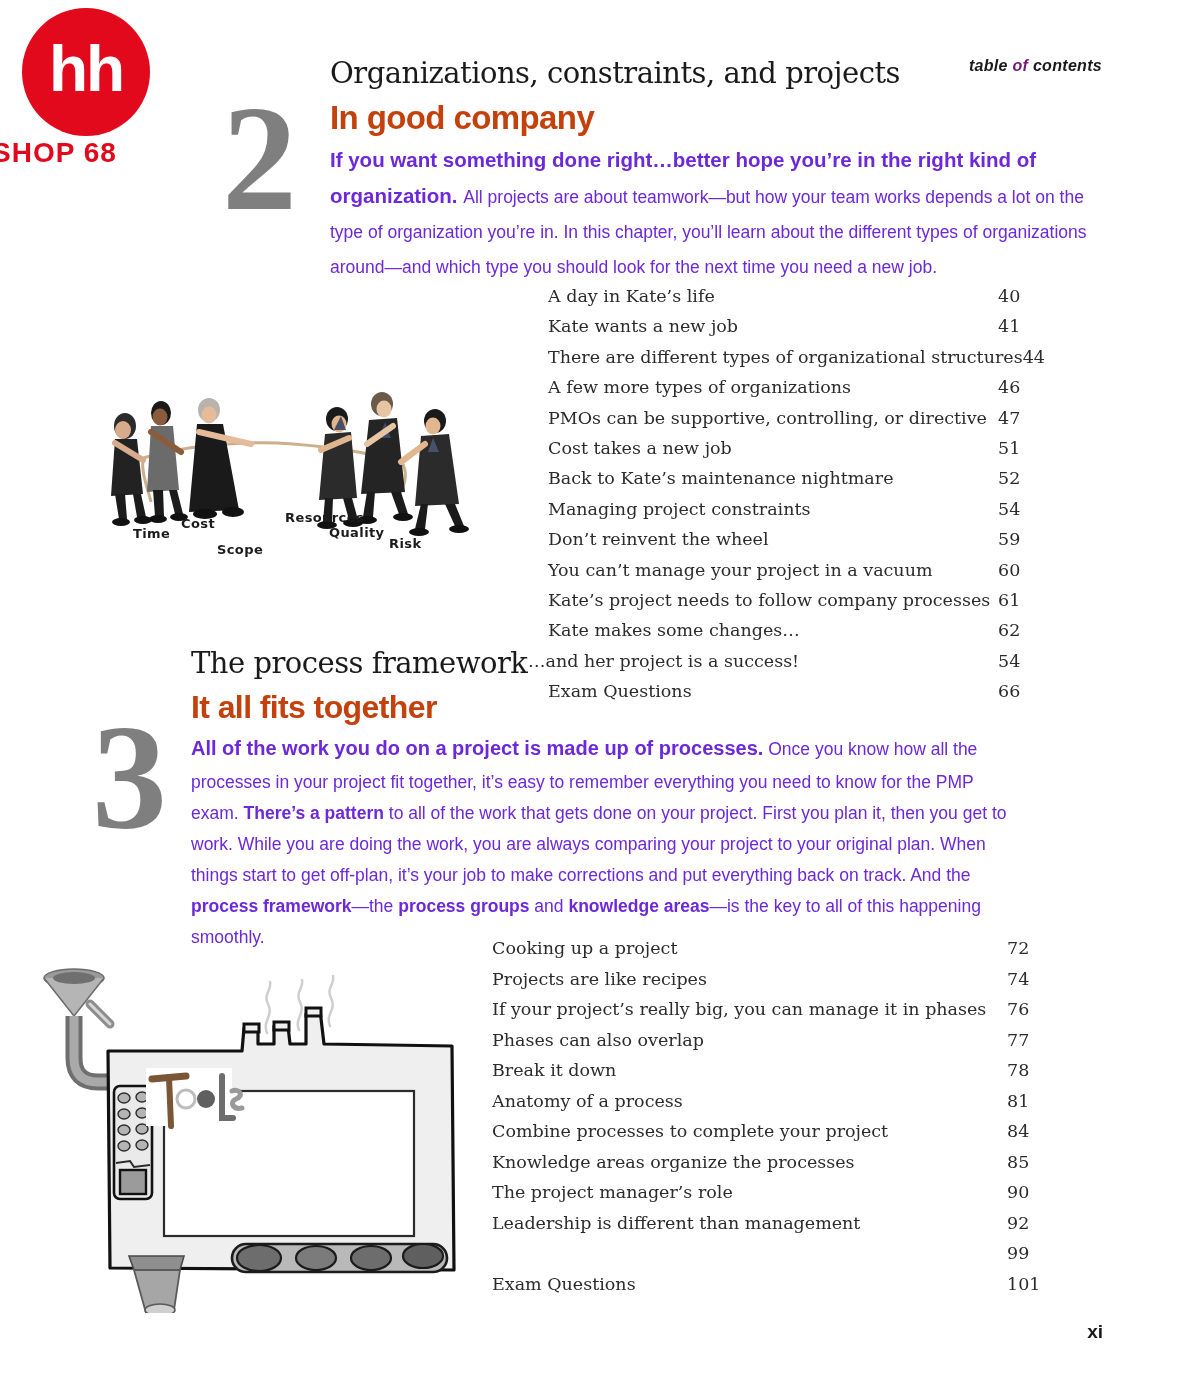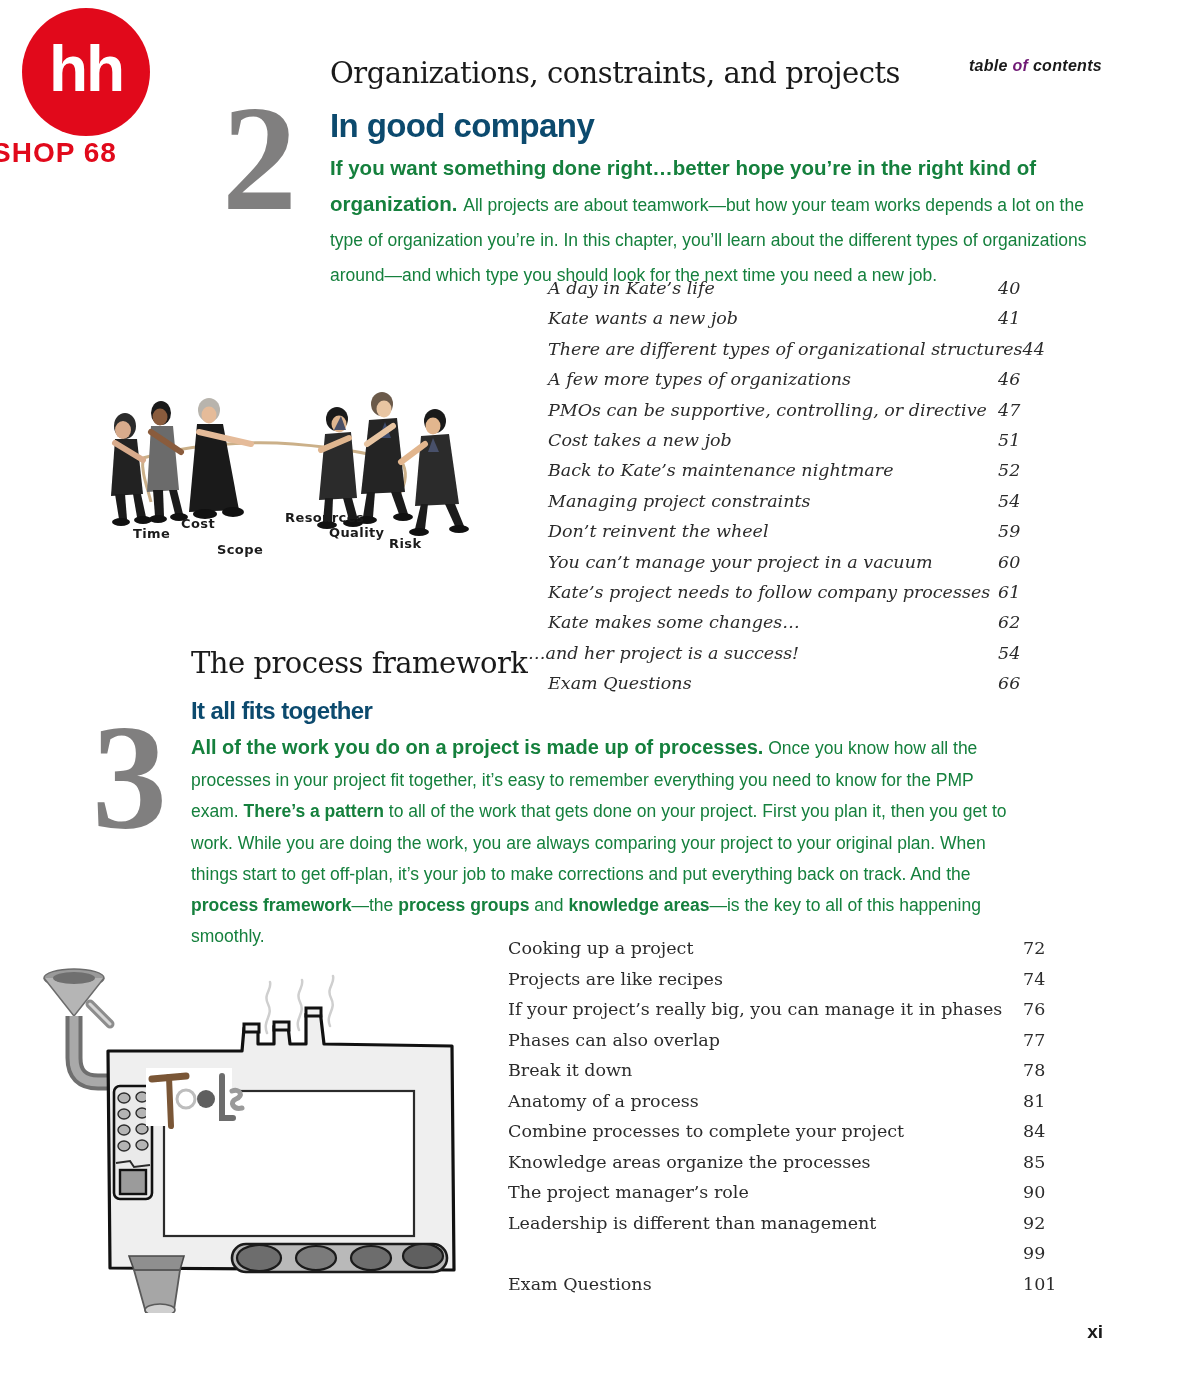--- a/index.html
+++ b/index.html
@@ -104,47 +104,47 @@
     letter-spacing: -0.5px;
     color: #1a1a1a;
     line-height: 1.05;
     white-space: nowrap;
   }
   .chapter-title {
     font-family: "Liberation Sans", sans-serif;
     font-weight: bold;
     font-size: 33px;
     letter-spacing: -0.6px;
-    color: #0c4a6e;
+    color: #c2410c;
     line-height: 1.18;
-    margin-top: 19px;
+    margin-top: 11px;
   }
   .lede {
     font-family: "Liberation Sans", sans-serif;
     font-size: 20.5px;
     line-height: 1.72;
-    color: #15803d;
+    color: #6d28d9;
     margin-top: 4px;
   }
   .lede b { font-weight: bold; }
   .lede .body { font-size: 17.5px; font-weight: normal; }
 
   #chapter2-head {
     position: absolute;
     left: 330px;
     top: 58px;
     width: 780px;
   }
   #chapter3-head {
     position: absolute;
     left: 191px;
     top: 648px;
     width: 825px;
   }
-  #chapter3-head .chapter-title { font-size: 24px; }
+  #chapter3-head .chapter-title { font-size: 32px; }
   #chapter3-head .lede { font-size: 17.5px; line-height: 1.78; }
   #chapter3-head .lede .leadin { font-size: 20px; font-weight: bold; }
 
   
   .toc-list {
     position: absolute;
     font-family: "DejaVu Serif", serif;
     color: #2b2b2b;
   }
   .toc-row {
@@ -159,22 +159,22 @@
     white-space: nowrap;
   }
   .toc-row .spacer { flex: 1 1 auto; }
   .toc-row .page {
     flex: 0 0 auto;
     text-align: left;
     width: 40px;
   }
   .toc-row.outdent { margin-left: -20px; }
 
-  #toc-chapter2 { left: 548px; top: 280px; width: 490px; font-style: italic; }
-  #toc-chapter3 { left: 508px; top: 940px; width: 555px; }
+  #toc-chapter2 { left: 548px; top: 288px; width: 490px; }
+  #toc-chapter3 { left: 492px; top: 940px; width: 555px; }
   #toc-chapter3 .toc-row { height: 30.5px; }
 
   
   .folio {
     position: absolute;
     right: 97px;
     bottom: 44px;
     font-family: "Liberation Sans", sans-serif;
     font-weight: bold;
     font-size: 19px;

